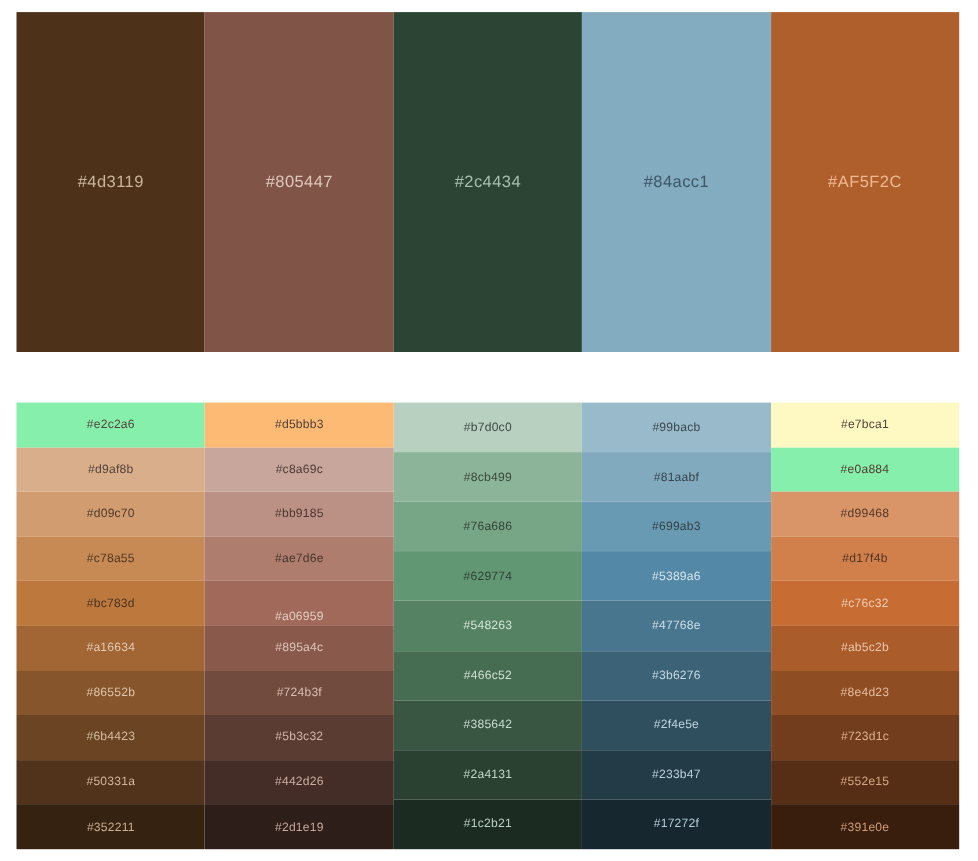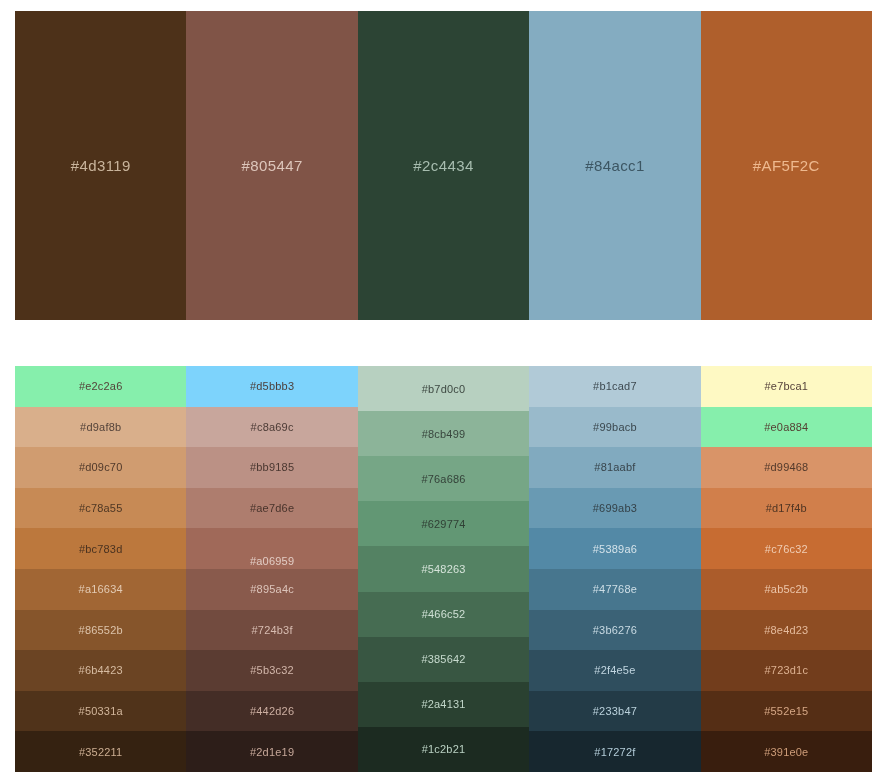--- a/index.html
+++ b/index.html
@@ -125,21 +125,21 @@
           <span class="shade-label" style="color: rgb(215, 188, 162);">#6b4423</span>
         </div>
         <div class="shade-cell" style="background: rgb(80, 51, 26);">
           <span class="shade-label" style="color: rgb(210, 182, 155);">#50331a</span>
         </div>
         <div class="shade-cell" style="background: rgb(53, 34, 17);">
           <span class="shade-label" style="color: rgb(204, 174, 146);">#352211</span>
         </div>
       </div>
       <div class="shade-column">
-        <div class="shade-cell" style="background: #7dd3fc;">
+        <div class="shade-cell" style="background: #fdba74;">
           <span class="shade-label" style="color: rgb(76, 63, 59);">#d5bbb3</span>
         </div>
         <div class="shade-cell" style="background: rgb(200, 166, 156);">
           <span class="shade-label" style="color: rgb(76, 59, 54);">#c8a69c</span>
         </div>
         <div class="shade-cell" style="background: rgb(187, 145, 133);">
           <span class="shade-label" style="color: rgb(74, 55, 48);">#bb9185</span>
         </div>
         <div class="shade-cell" style="background: rgb(174, 125, 110);">
           <span class="shade-label" style="color: rgb(72, 51, 43);">#ae7d6e</span>
@@ -186,23 +186,20 @@
           <span class="shade-label" style="color: rgb(200, 219, 207);">#385642</span>
         </div>
         <div class="shade-cell" style="background: rgb(42, 65, 49);">
           <span class="shade-label" style="color: rgb(193, 214, 201);">#2a4131</span>
         </div>
         <div class="shade-cell" style="background: rgb(28, 43, 33);">
           <span class="shade-label" style="color: rgb(186, 209, 195);">#1c2b21</span>
         </div>
       </div>
       <div class="shade-column">
-        <div class="shade-cell" style="background: rgb(177, 202, 215);">
-          <span class="shade-label" style="color: rgb(62, 74, 81);">#b1cad7</span>
-        </div>
         <div class="shade-cell" style="background: rgb(153, 186, 203);">
           <span class="shade-label" style="color: rgb(59, 72, 79);">#99bacb</span>
         </div>
         <div class="shade-cell" style="background: rgb(129, 170, 191);">
           <span class="shade-label" style="color: rgb(56, 69, 76);">#81aabf</span>
         </div>
         <div class="shade-cell" style="background: rgb(105, 154, 179);">
           <span class="shade-label" style="color: rgb(52, 66, 73);">#699ab3</span>
         </div>
         <div class="shade-cell" style="background: rgb(83, 137, 166);">

